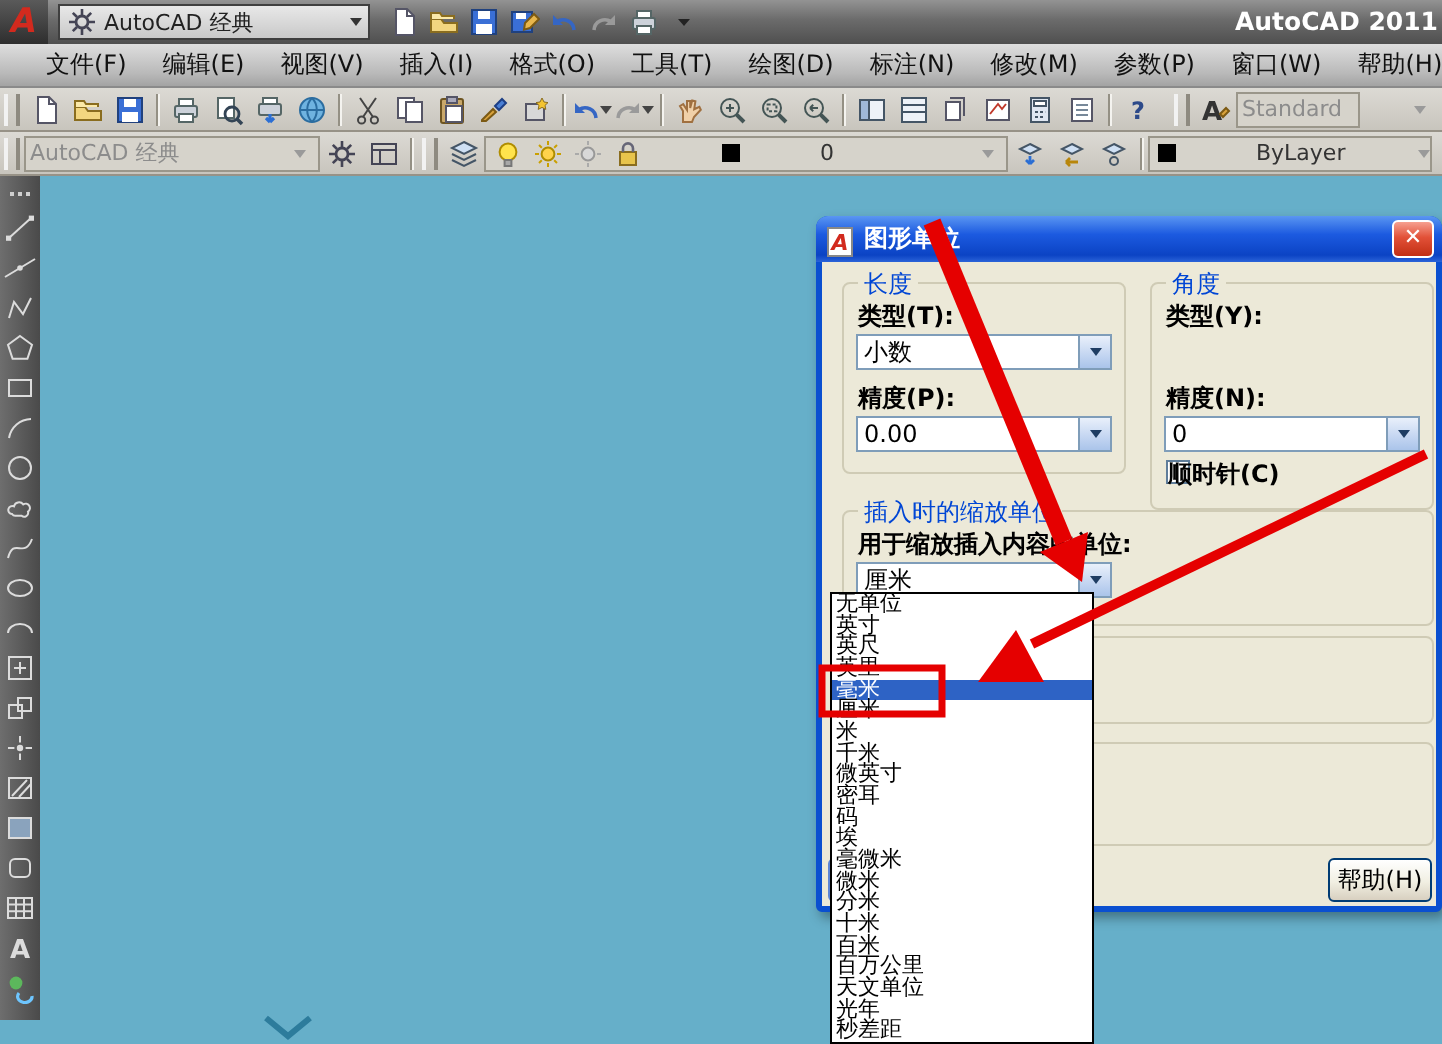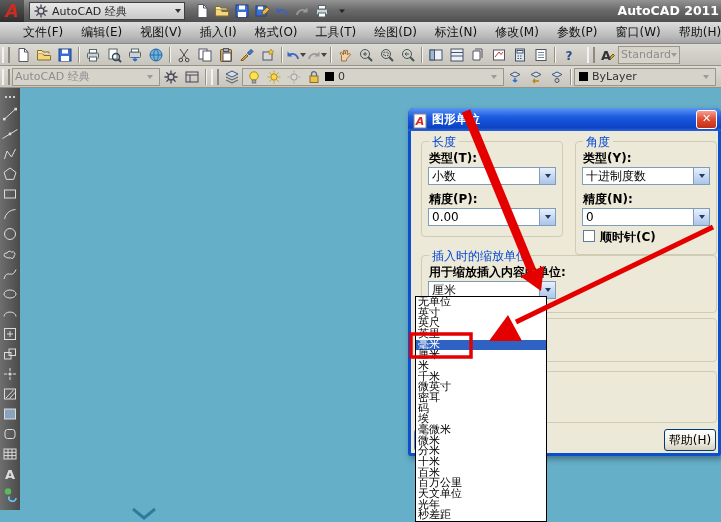--- a/index.html
+++ b/index.html
@@ -29,21 +29,21 @@
 
   .toolbar{position:absolute;left:0;width:721px;height:22px;background:linear-gradient(#dcdad4,#c8c5bd);
     display:flex;align-items:center;box-sizing:border-box;border-bottom:1px solid #979287;}
   #toolbar2{top:44px;}
   #toolbar3{top:66px;height:22px;}
   .grip{width:4px;height:16px;margin:0 2px;border-left:2px solid #f2f2f2;border-right:2px solid #8e8a80;}
   .tbtn{width:21px;height:20px;display:flex;align-items:center;justify-content:center;color:#3c4250;}
   .sep{width:1px;height:16px;background:#949084;margin:0 3px;box-shadow:1px 0 0 #f4f3ef;}
   .mini-tri{width:0;height:0;border-left:3px solid transparent;border-right:3px solid transparent;border-top:4px solid #444;margin-left:-1px;}
   .gray-combo{height:18px;background:#d6d3cb;border:1px solid #9a968a;display:flex;align-items:center;
-    color:#8c8c8c;font-size:11px;padding:0 2px;box-sizing:border-box;}
+    color:#8c8c8c;font-size:11px;padding:0 2px;box-sizing:border-box;gap:36px;}
   .gray-combo .arr{margin-left:auto;width:14px;height:14px;display:flex;align-items:center;justify-content:center;}
   .gray-combo .arr .tri{border-top-color:#9a9a9a;}
   .swatch{width:9px;height:9px;background:#000;margin:0 4px 0 2px;flex:0 0 auto;}
 
   
   #lefttools{position:absolute;left:0;top:88px;width:20px;height:422px;
     background:linear-gradient(90deg,#6e6e6e,#4a4a4a);display:flex;flex-direction:column;
     align-items:center;gap:4px;padding-top:8px;box-sizing:border-box;}
   #lefttools .dots{width:10px;height:4px;border-top:2px dotted #cfcfcf;}
   .ltool{width:16px;height:16px;color:#dcdcdc;display:flex;align-items:center;justify-content:center;}
@@ -593,35 +593,29 @@
         <span>0.00</span>
         <span class="cArr">
             <span class="tri"></span>
           </span>
       </div>
     </div>
 
     <div class="group" style="left:164px;top:30px;width:140px;height:112px;">
       <span class="gtitle">角度</span>
       <span class="flabel" style="left:7px;top:8px;">类型(Y):</span>
-      <div class="combo" style="left:6px;top:25px;width:128px;">
-        <span>十进制度数</span>
-        <span class="cArr">
-            <span class="tri"></span>
-          </span>
-      </div>
       <span class="flabel" style="left:7px;top:49px;">精度(N):</span>
       <div class="combo" style="left:6px;top:66px;width:128px;">
         <span>0</span>
         <span class="cArr">
             <span class="tri"></span>
           </span>
       </div>
       <span class="chk" style="left:7px;top:88px;"></span>
-      <span class="flabel" style="left:24px;top:87px;">顺时针(C)</span>
+      <span class="flabel" style="left:8px;top:87px;">顺时针(C)</span>
     </div>
 
     <div class="group" style="left:10px;top:144px;width:294px;height:56px;">
       <span class="gtitle">插入时的缩放单位</span>
       <span class="flabel" style="left:7px;top:8px;">用于缩放插入内容的单位:</span>
       <div class="combo" style="left:6px;top:25px;width:128px;">
         <span>厘米</span>
         <span class="cArr">
             <span class="tri"></span>
           </span>

